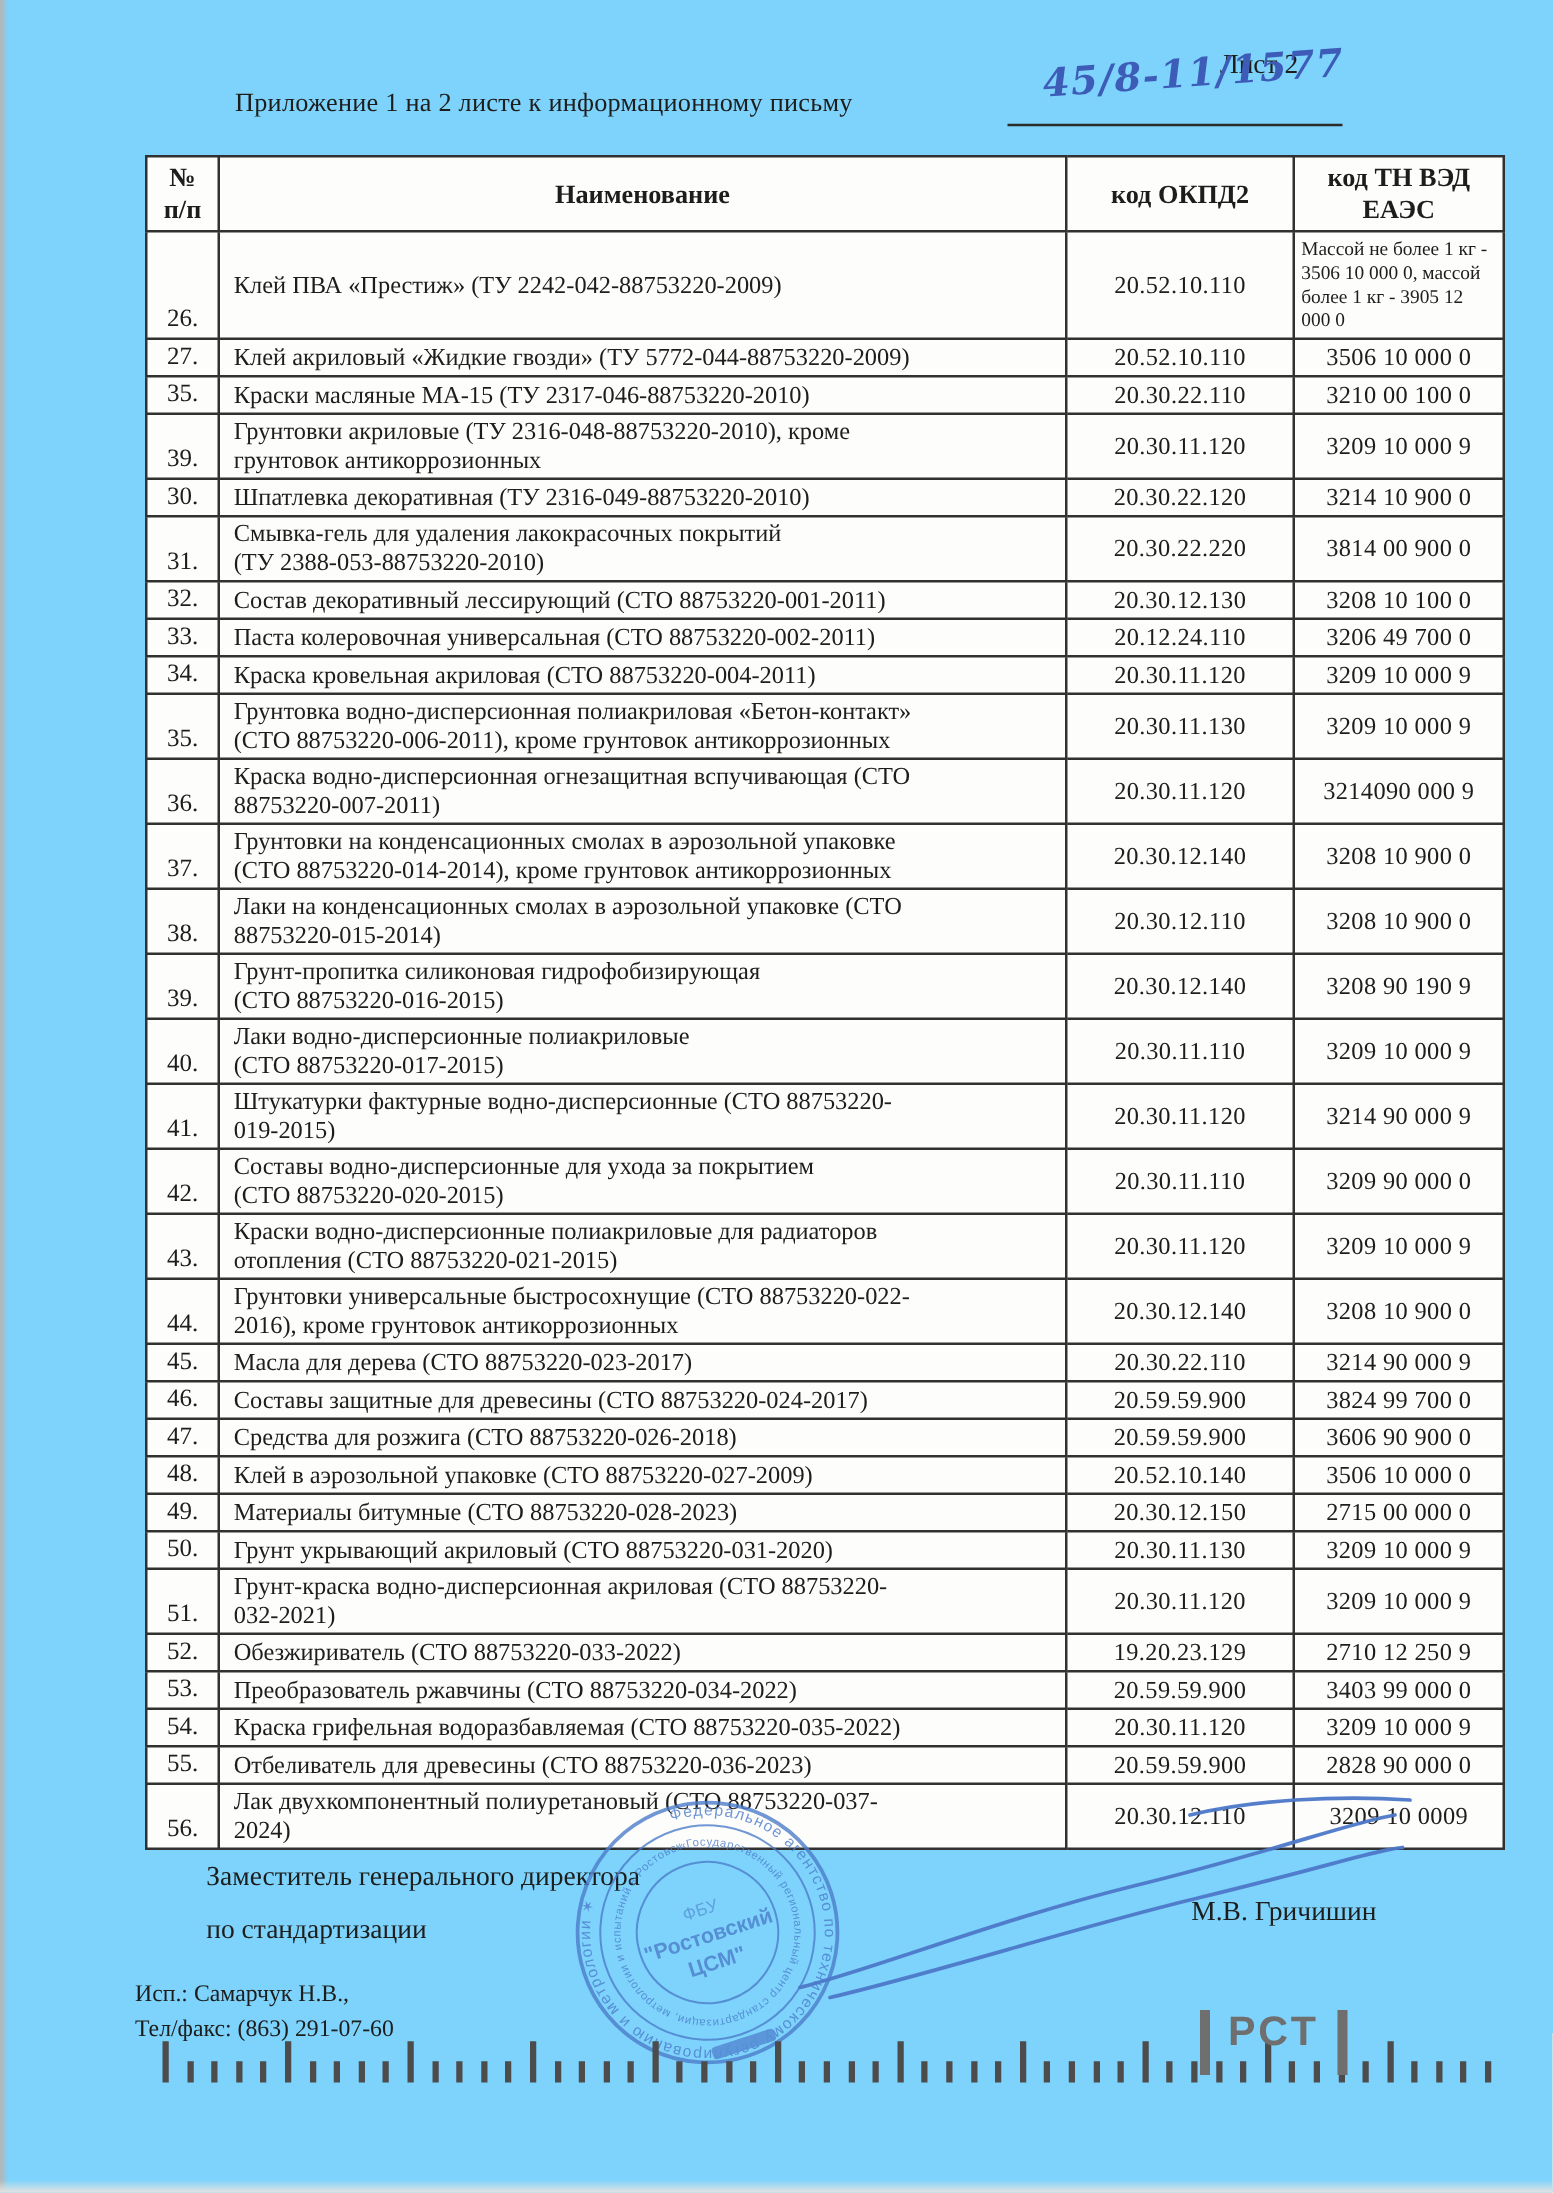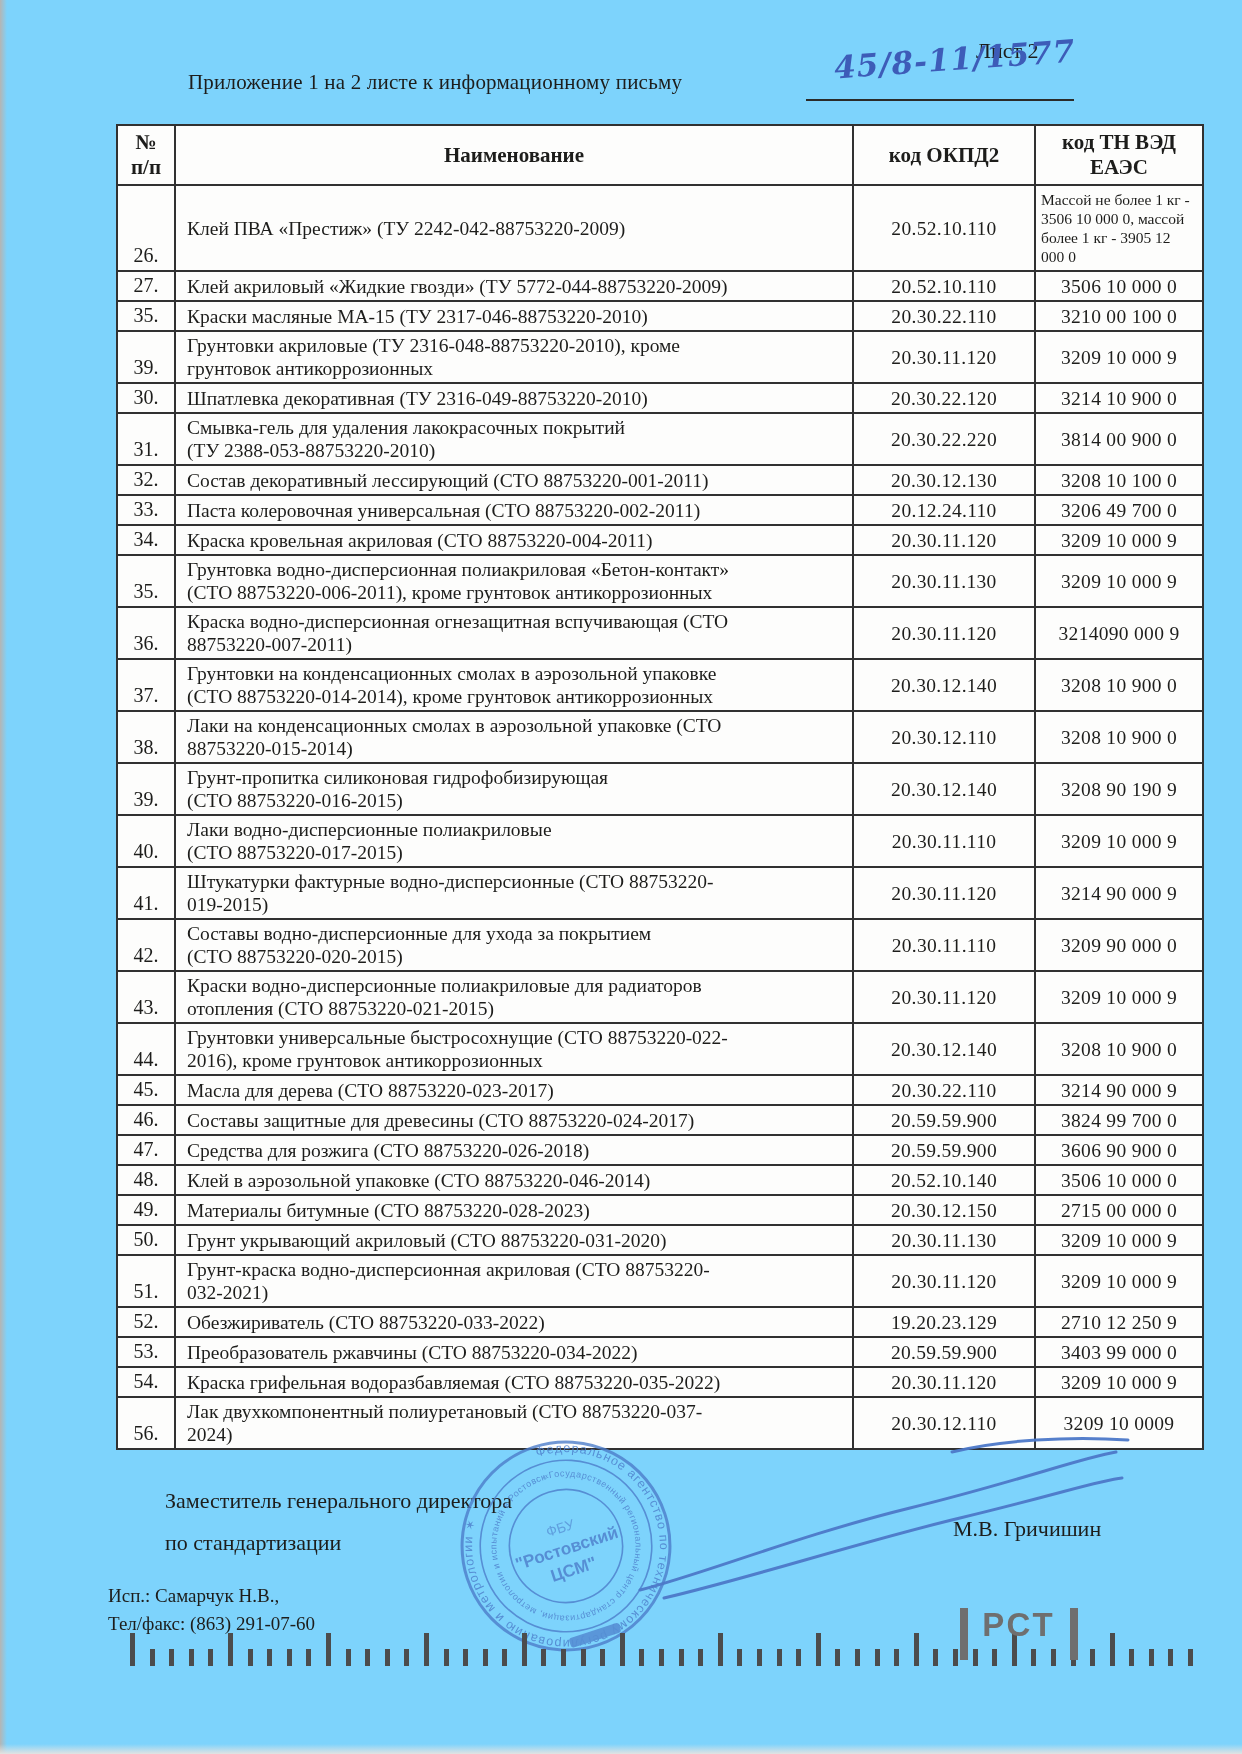--- a/index.html
+++ b/index.html
@@ -241,21 +241,21 @@
           <td class="c-tnved">3824 99 700 0</td>
         </tr>
         <tr>
           <td class="c-num">47.</td>
           <td class="c-name">Средства для розжига (СТО 88753220-026-2018)</td>
           <td class="c-okpd">20.59.59.900</td>
           <td class="c-tnved">3606 90 900 0</td>
         </tr>
         <tr>
           <td class="c-num">48.</td>
-          <td class="c-name">Клей в аэрозольной упаковке (СТО 88753220-046-2014)</td>
+          <td class="c-name">Клей в аэрозольной упаковке (СТО 88753220-027-2009)</td>
           <td class="c-okpd">20.52.10.140</td>
           <td class="c-tnved">3506 10 000 0</td>
         </tr>
         <tr>
           <td class="c-num">49.</td>
           <td class="c-name">Материалы битумные (СТО 88753220-028-2023)</td>
           <td class="c-okpd">20.30.12.150</td>
           <td class="c-tnved">2715 00 000 0</td>
         </tr>
         <tr>
@@ -281,20 +281,26 @@
           <td class="c-num">53.</td>
           <td class="c-name">Преобразователь ржавчины (СТО 88753220-034-2022)</td>
           <td class="c-okpd">20.59.59.900</td>
           <td class="c-tnved">3403 99 000 0</td>
         </tr>
         <tr>
           <td class="c-num">54.</td>
           <td class="c-name">Краска грифельная водоразбавляемая (СТО 88753220-035-2022)</td>
           <td class="c-okpd">20.30.11.120</td>
           <td class="c-tnved">3209 10 000 9</td>
+        </tr>
+        <tr>
+          <td class="c-num">55.</td>
+          <td class="c-name">Отбеливатель для древесины (СТО 88753220-036-2023)</td>
+          <td class="c-okpd">20.59.59.900</td>
+          <td class="c-tnved">2828 90 000 0</td>
         </tr>
         <tr>
           <td class="c-num">56.</td>
           <td class="c-name">Лак двухкомпонентный полиуретановый (СТО 88753220-037-
 2024)</td>
           <td class="c-okpd">20.30.12.110</td>
           <td class="c-tnved">3209 10 0009</td>
         </tr>
       </tbody>
   </table>

